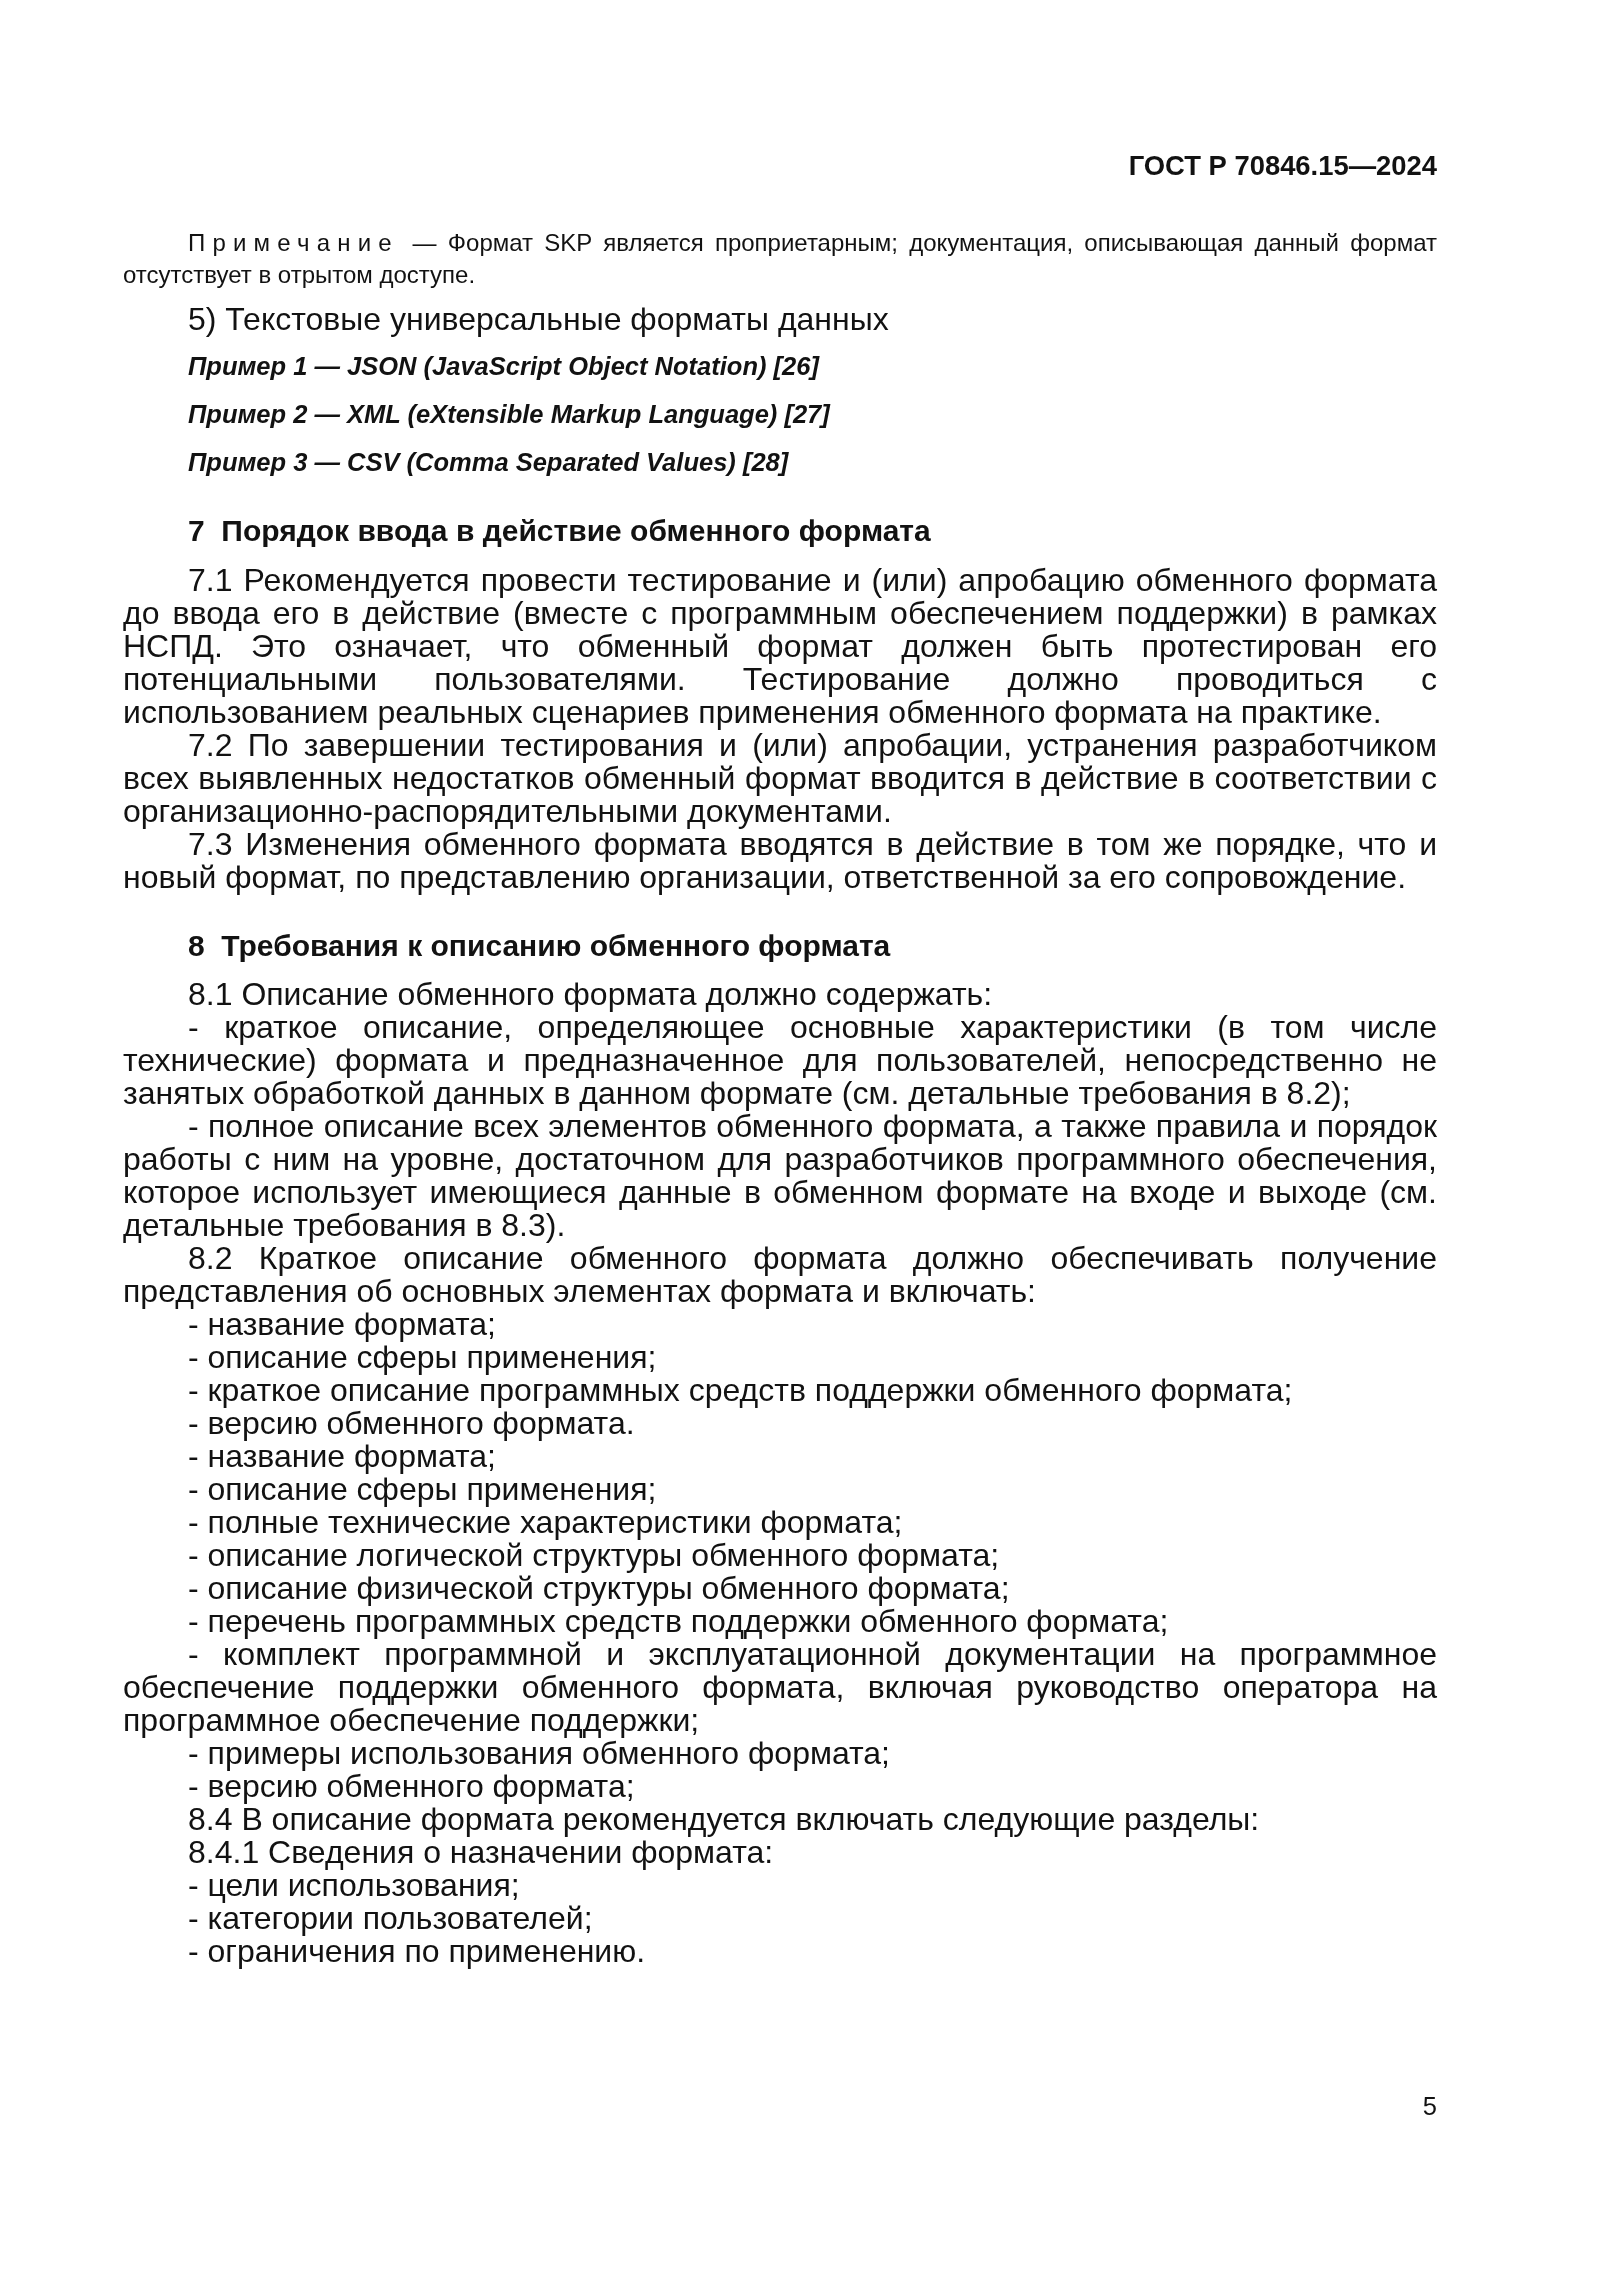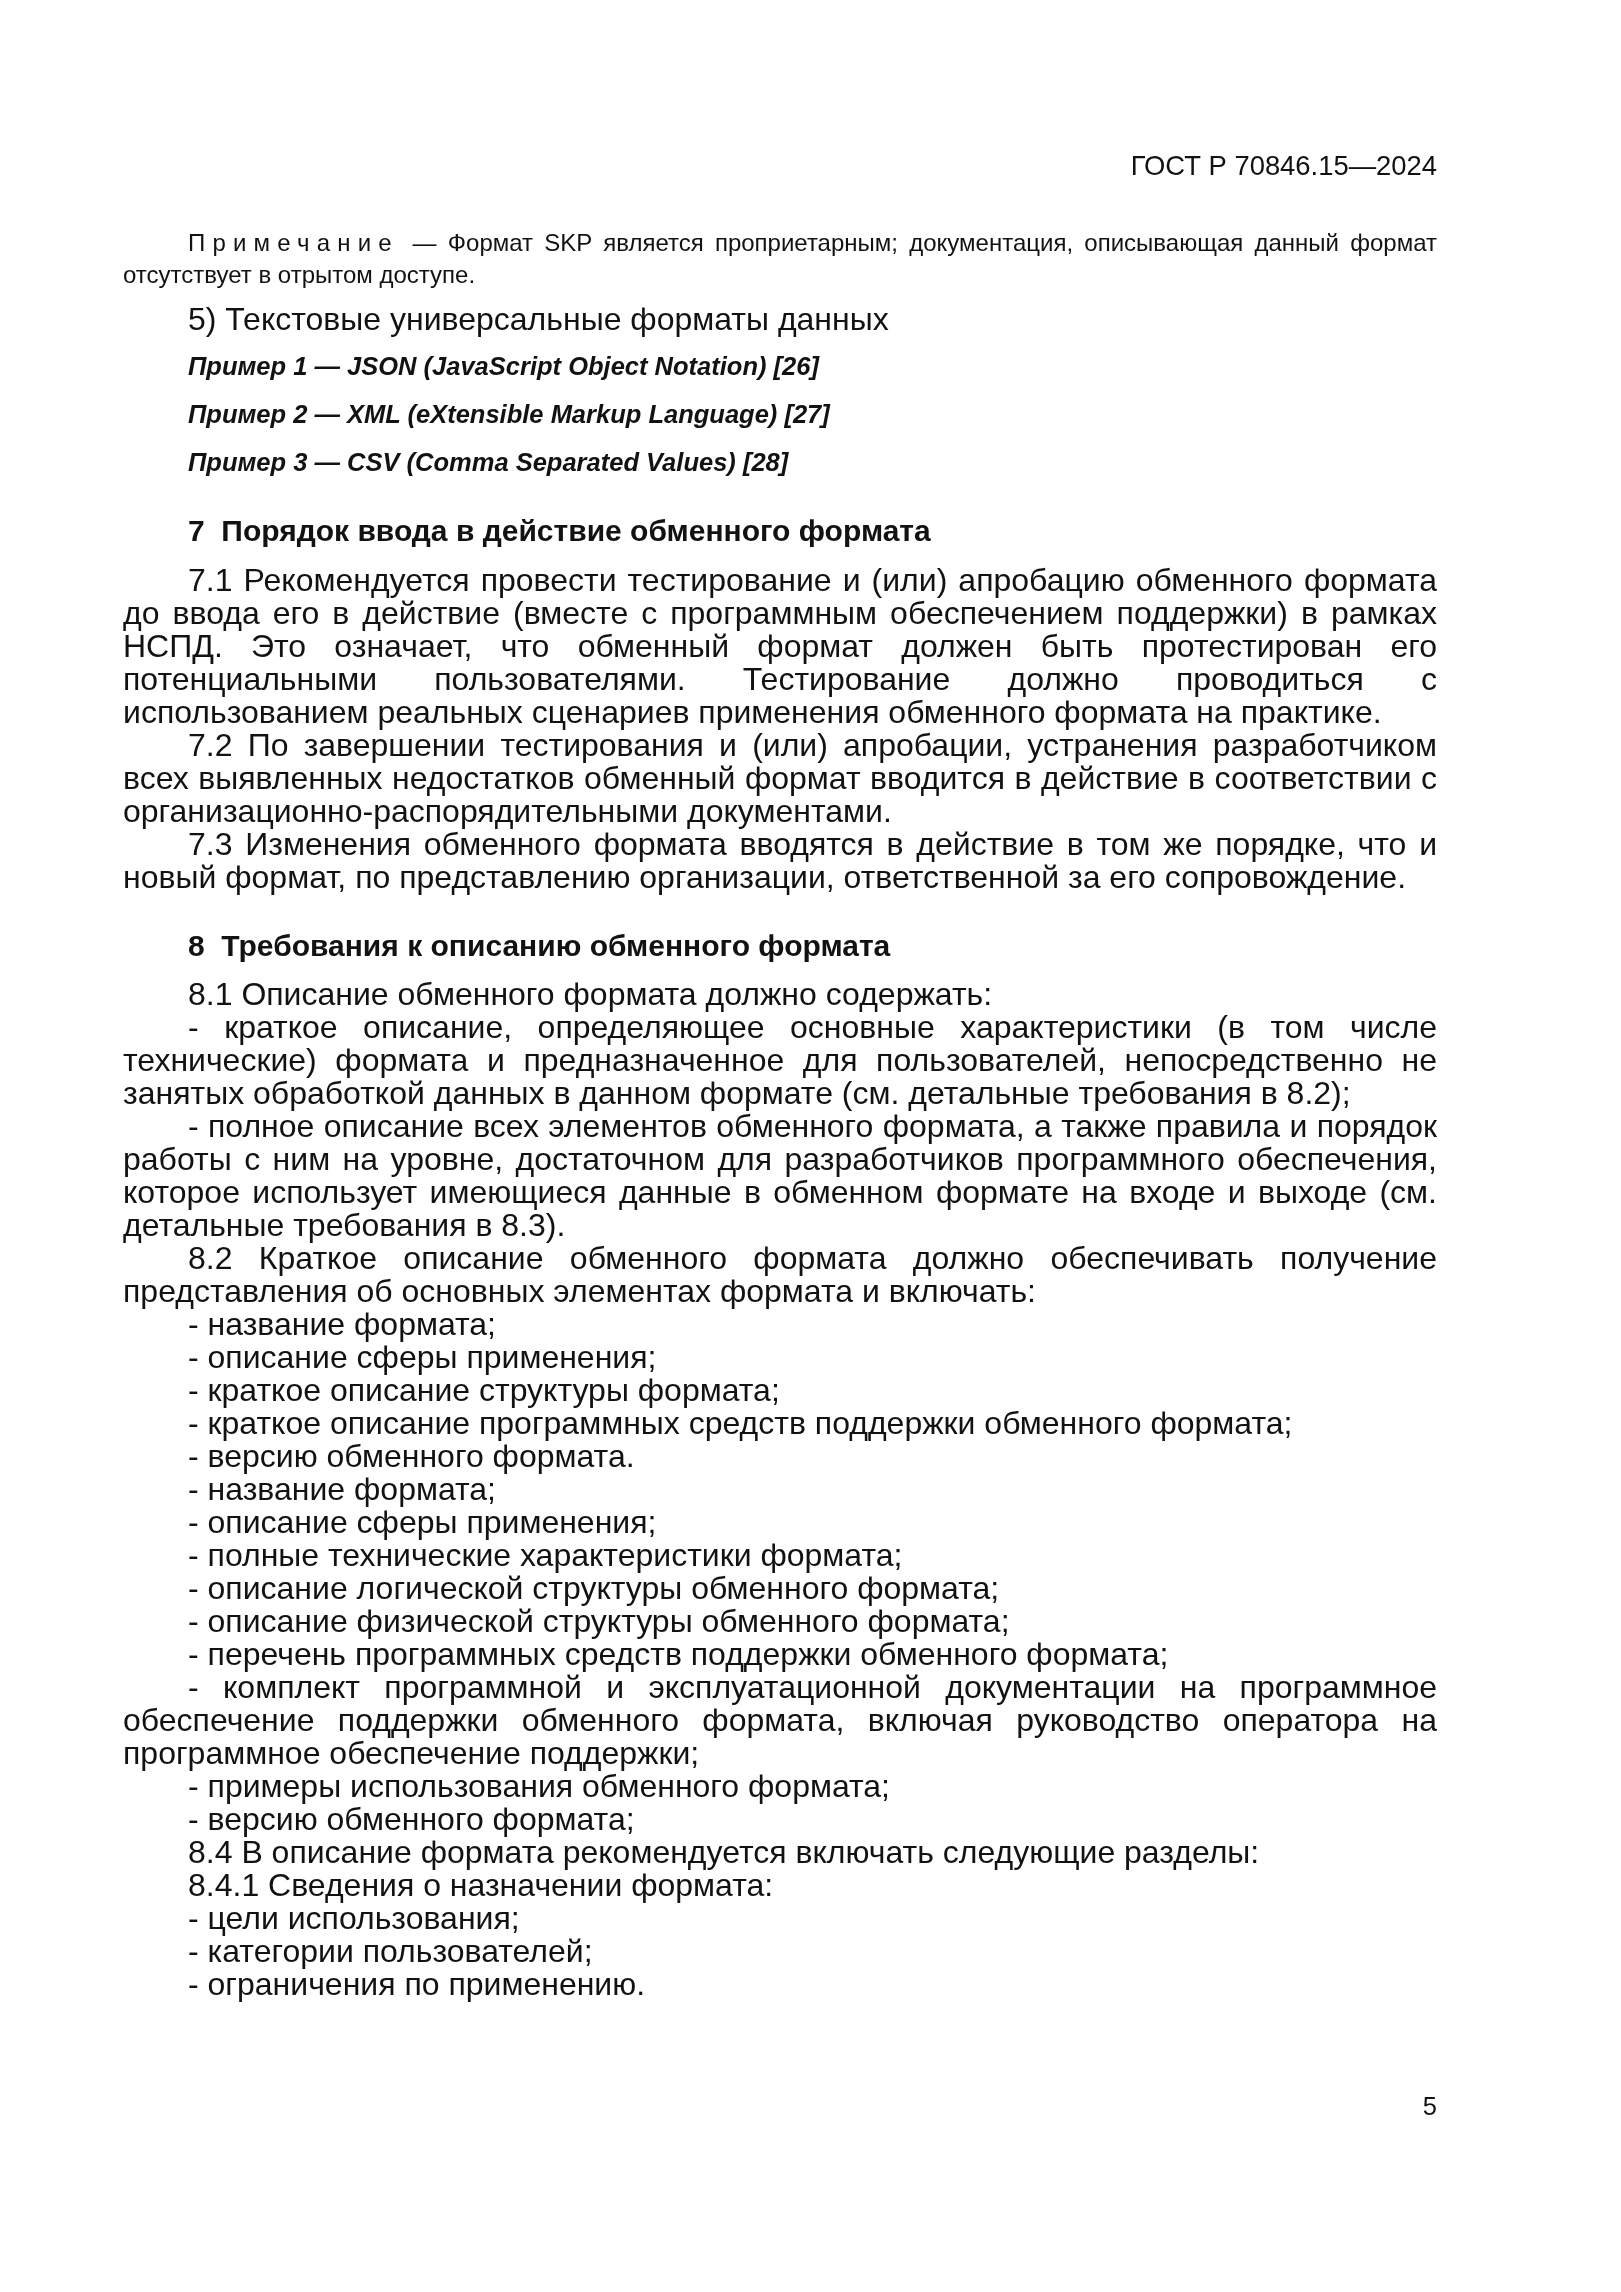--- a/index.html
+++ b/index.html
@@ -12,21 +12,21 @@
     color: #121212;
     overflow: hidden;
   }
   .page {
     position: absolute;
     inset: 0;
     padding: 149px 184px 0 123px;
   }
   .doc-header {
     text-align: right;
-    font-weight: normal;
+    font-weight: bold;
     font-size: 27.4px;
     line-height: 33px;
     margin-bottom: 45px;
   }
   p.para {
     font-size: 32px;
     line-height: 33px;
     text-align: justify;
     text-indent: 65px;
     margin: 0;
@@ -89,21 +89,20 @@
   <p class="para">7.3 Изменения обменного формата вводятся в действие в том же порядке, что и новый формат, по представлению организации, ответственной за его сопровождение.</p>
 
   <h2 class="section-title">8&nbsp; Требования к описанию обменного формата</h2>
   <p class="para">8.1 Описание обменного формата должно содержать:</p>
   <p class="para">- краткое описание, определяющее основные характеристики (в том числе технические) формата и предназначенное для пользователей, непосредственно не занятых обработкой данных в данном формате (см. детальные требования в 8.2);</p>
   <p class="para">- полное описание всех элементов обменного формата, а также правила и порядок работы с ним на уровне, достаточном для разработчиков программного обеспечения, которое использует имеющиеся данные в обменном формате на входе и выходе (см. детальные требования в 8.3).</p>
 
   <p class="para">8.2 Краткое описание обменного формата должно обеспечивать получение представления об основных элементах формата и включать:</p>
   <p class="para">- название формата;</p>
   <p class="para">- описание сферы применения;</p>
-  <p class="para">- краткое описание структуры формата;</p>
   <p class="para">- краткое описание программных средств поддержки обменного формата;</p>
   <p class="para">- версию обменного формата.</p>
 
   <p class="para">- название формата;</p>
   <p class="para">- описание сферы применения;</p>
   <p class="para">- полные технические характеристики формата;</p>
   <p class="para">- описание логической структуры обменного формата;</p>
   <p class="para">- описание физической структуры обменного формата;</p>
   <p class="para">- перечень программных средств поддержки обменного формата;</p>
   <p class="para">- комплект программной и эксплуатационной документации на программное обеспечение поддержки обменного формата, включая руководство оператора на программное обеспечение поддержки;</p>

